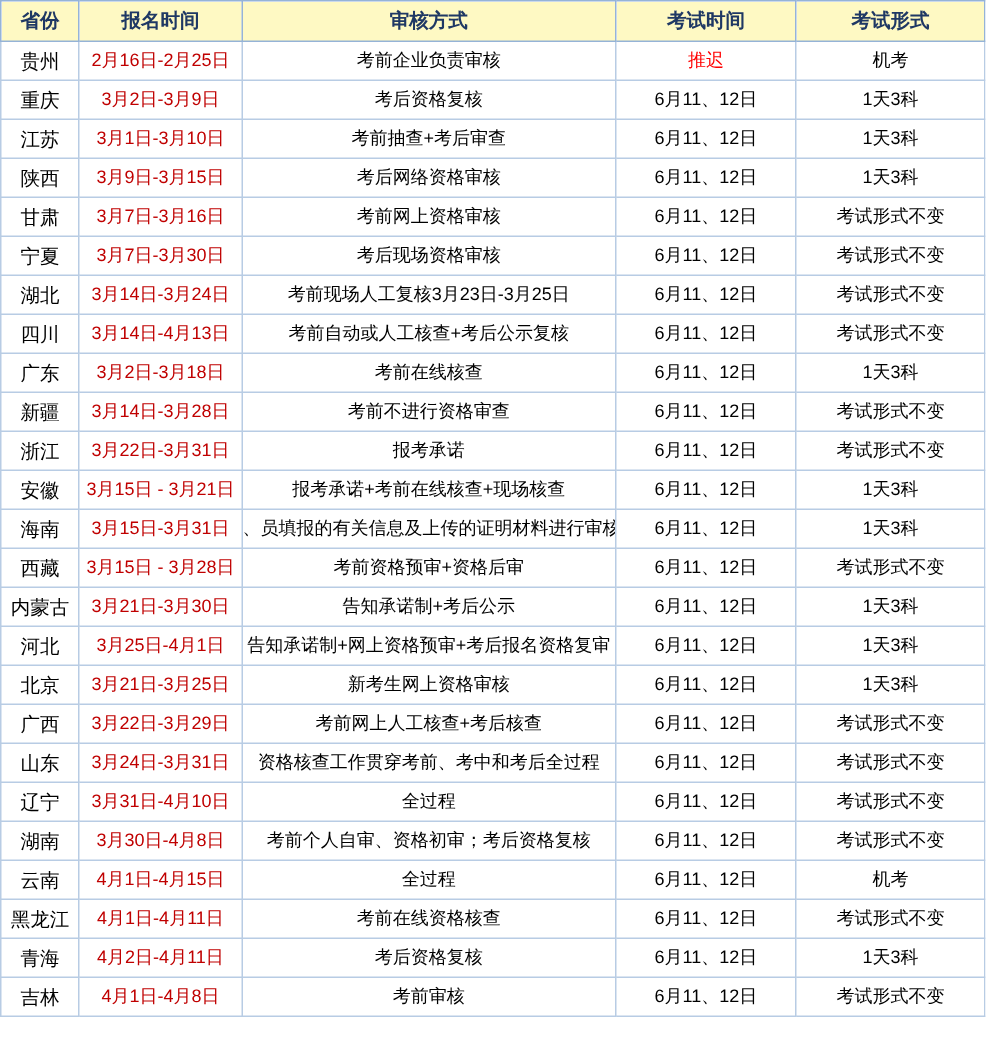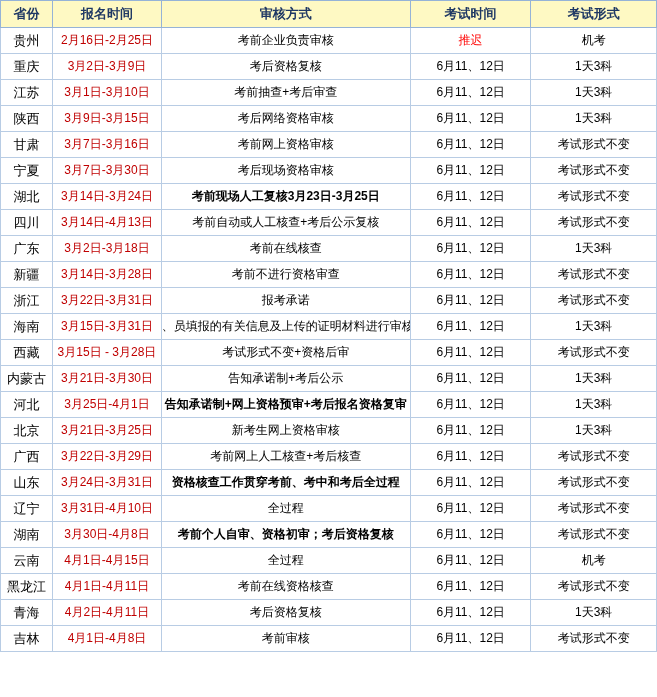--- a/index.html
+++ b/index.html
@@ -45,21 +45,21 @@
   .col-method { width: 248px; }
   .col-exam { width: 120px; }
   .col-form { width: 125px; }
 
   td.prov { font-size: 13px; }
   td.time { color: #c00000; font-size: 12px; }
   td.method { font-size: 12px; }
   td.exam { font-size: 12px; }
   td.exam.red { color: #ff0000; margin-top: 20px; }
   td.form { font-size: 12px; margin-top: 20px; }
-  .shrink { font-size: 11px; font-weight: bold; }
+  .shrink { font-size: 11px; }
   .shrink2 { font-size: 10px; }
 </style>
 </head>
 <body>
 
 <table class="reg-table">
   <colgroup>
     <col class="col-prov">
     <col class="col-time">
     <col class="col-method">
@@ -147,30 +147,37 @@
         <td class="form">考试形式不变</td>
       </tr>
       <tr>
         <td class="prov">浙江</td>
         <td class="time">3月22日-3月31日</td>
         <td class="method">报考承诺</td>
         <td class="exam">6月11、12日</td>
         <td class="form">考试形式不变</td>
       </tr>
       <tr>
+        <td class="prov">安徽</td>
+        <td class="time">3月15日 - 3月21日</td>
+        <td class="method">报考承诺+考前在线核查+现场核查</td>
+        <td class="exam">6月11、12日</td>
+        <td class="form">1天3科</td>
+      </tr>
+      <tr>
         <td class="prov">海南</td>
         <td class="time">3月15日-3月31日</td>
         <td class="method shrink2">、员填报的有关信息及上传的证明材料进行审核，应试</td>
         <td class="exam">6月11、12日</td>
         <td class="form">1天3科</td>
       </tr>
       <tr>
         <td class="prov">西藏</td>
         <td class="time">3月15日 - 3月28日</td>
-        <td class="method">考试形式不变+资格后审</td>
+        <td class="method">考前资格预审+资格后审</td>
         <td class="exam">6月11、12日</td>
         <td class="form">考试形式不变</td>
       </tr>
       <tr>
         <td class="prov">内蒙古</td>
         <td class="time">3月21日-3月30日</td>
         <td class="method">告知承诺制+考后公示</td>
         <td class="exam">6月11、12日</td>
         <td class="form">1天3科</td>
       </tr>

